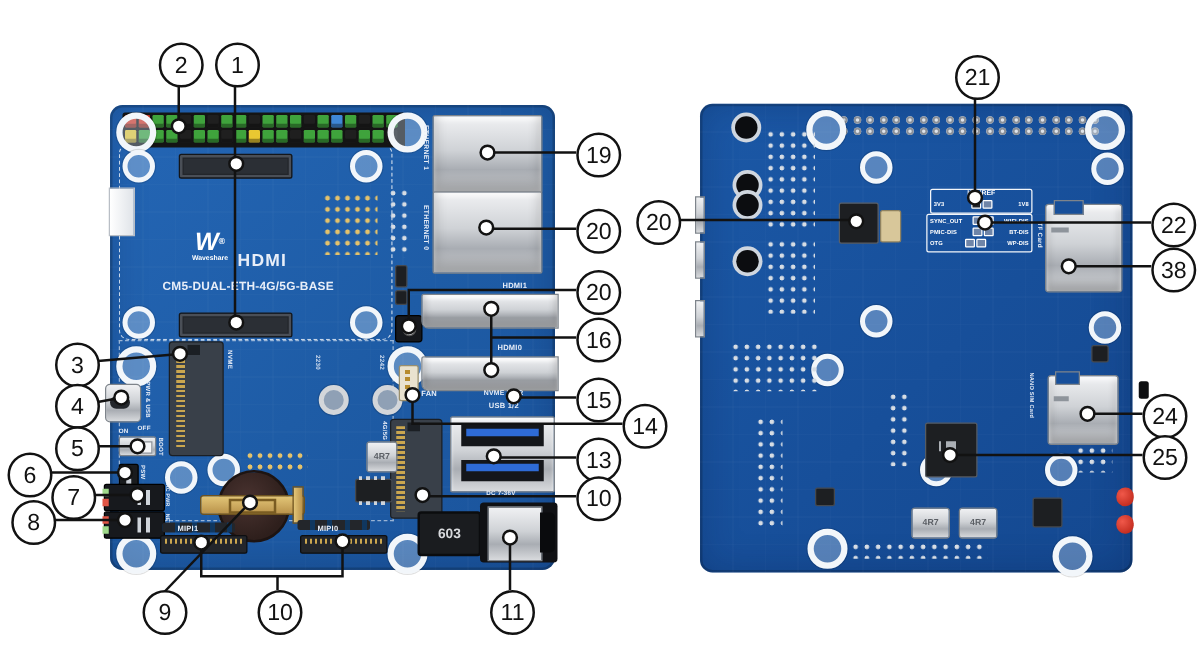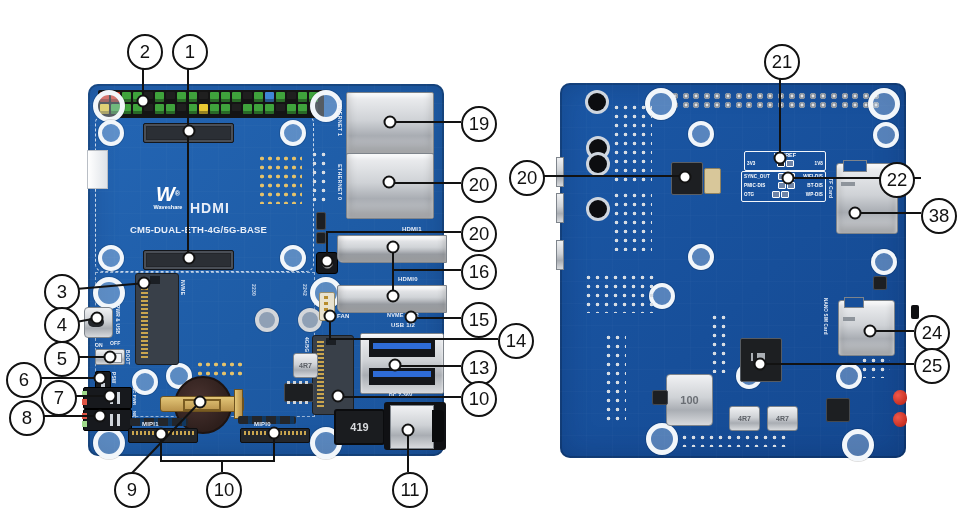--- a/index.html
+++ b/index.html
@@ -211,21 +211,21 @@
     <div class="abs metal" style="left:205px;top:269px;width:23px;height:23px;border-radius:3px;display:flex;align-items:center;justify-content:center;">
       <span style="font-size:7px;color:#5a5e64;font-weight:bold;">4R7</span>
     </div>
     <div class="chip" style="left:196px;top:299px;width:28px;height:17px;">
       <div class="abs" style="left:2px;top:-3px;width:24px;height:3px;background:repeating-linear-gradient(90deg,#cfd4da 0 3px,transparent 3px 6px);"></div>
       <div class="abs" style="left:2px;bottom:-3px;width:24px;height:3px;background:repeating-linear-gradient(90deg,#cfd4da 0 3px,transparent 3px 6px);"></div>
     </div>
     <div class="goldgrid" style="left:108px;top:276px;width:50px;height:16px;"></div>
 
     <div class="abs" style="left:246px;top:325px;width:47px;height:32px;background:#1a1c1f;border:2px solid #0b0c0e;border-radius:3px;display:flex;align-items:center;justify-content:center;">
-      <span style="font-size:11px;color:#d8dadd;font-weight:bold;">419</span>
+      <span style="font-size:11px;color:#d8dadd;font-weight:bold;">603</span>
     </div>
 
     <div class="sk" style="left:301px;top:308px;font-size:5px;">DC 7-36V</div>
     <div class="abs" style="left:296px;top:318px;width:62px;height:48px;background:#101114;border-radius:3px;">
       <div class="abs metal" style="left:6px;top:3px;width:42px;height:42px;"></div>
       <div class="abs" style="left:48px;top:8px;width:12px;height:32px;background:#0a0b0d;border-radius:0 4px 4px 0;"></div>
     </div>
 
     <div class="chip" style="left:42px;top:334px;width:58px;height:8px;background:repeating-linear-gradient(90deg,#23262b 0 10px,#10375f 10px 14px);border:none;"></div>
     <div class="chip" style="left:150px;top:332px;width:58px;height:8px;background:repeating-linear-gradient(90deg,#23262b 0 10px,#10375f 10px 14px);border:none;"></div>
@@ -360,23 +360,20 @@
     <div class="sk vt" style="left:263px;top:215px;font-size:4.5px;">NANO SIM Card</div>
     <div class="abs metal" style="left:278px;top:217px;width:55px;height:54px;border-radius:3px;box-shadow:inset 0 3px 4px rgba(255,255,255,.7), inset 0 -6px 8px rgba(0,0,0,.25);">
       <div class="abs" style="left:5px;top:-4px;width:18px;height:9px;background:#174f9a;border:1px solid #7e848b;"></div>
       <div class="abs" style="left:4px;top:16px;width:12px;height:4px;background:#8e949b;"></div>
     </div>
 
     <div class="chip" style="left:180px;top:255px;width:40px;height:42px;border:1px solid #565b62;">
       <div class="abs" style="left:8px;top:14px;width:22px;height:8px;background:linear-gradient(90deg,transparent 0 2px,#cfd4da 2px 4px,transparent 4px 8px,#cfd4da 8px 16px,transparent 16px);opacity:.8;"></div>
     </div>
 
-    <div class="abs metal" style="left:106px;top:291px;width:45px;height:50px;border-radius:4px;display:flex;align-items:center;justify-content:center;">
-      <span style="font-size:11px;color:#6a6e74;font-weight:bold;">100</span>
-    </div>
     <div class="abs metal" style="left:169px;top:323px;width:29px;height:23px;border-radius:3px;display:flex;align-items:center;justify-content:center;">
       <span style="font-size:7px;color:#5a5e64;font-weight:bold;">4R7</span>
     </div>
     <div class="abs metal" style="left:207px;top:323px;width:29px;height:23px;border-radius:3px;display:flex;align-items:center;justify-content:center;">
       <span style="font-size:7px;color:#5a5e64;font-weight:bold;">4R7</span>
     </div>
 
     <div class="chip" style="left:92px;top:307px;width:14px;height:13px;"></div>
     <div class="chip" style="left:266px;top:315px;width:22px;height:22px;"></div>
     <div class="chip" style="left:313px;top:193px;width:12px;height:12px;"></div>
@@ -461,17 +458,17 @@
   <div class="co" style="left:44px;top:307px;">4</div>
   <div class="co" style="left:44px;top:341px;">5</div>
   <div class="co" style="left:6px;top:362px;">6</div>
   <div class="co" style="left:41px;top:380px;">7</div>
   <div class="co" style="left:9px;top:400px;">8</div>
   <div class="co" style="left:114px;top:472px;">9</div>
   <div class="co" style="left:206px;top:472px;">10</div>
   <div class="co" style="left:392px;top:472px;">11</div>
   <div class="co" style="left:764px;top:44px;">21</div>
   <div class="co" style="left:509px;top:160px;">20</div>
-  <div class="co" style="left:879px;top:162px;text-align:center;">22</div>
+  <div class="co" style="left:921px;top:162px;text-align:center;">22</div>
   <div class="co" style="left:921px;top:198px;">38</div>
   <div class="co" style="left:914px;top:315px;">24</div>
   <div class="co" style="left:914px;top:348px;">25</div>
 </div>
 
 </body></html>

